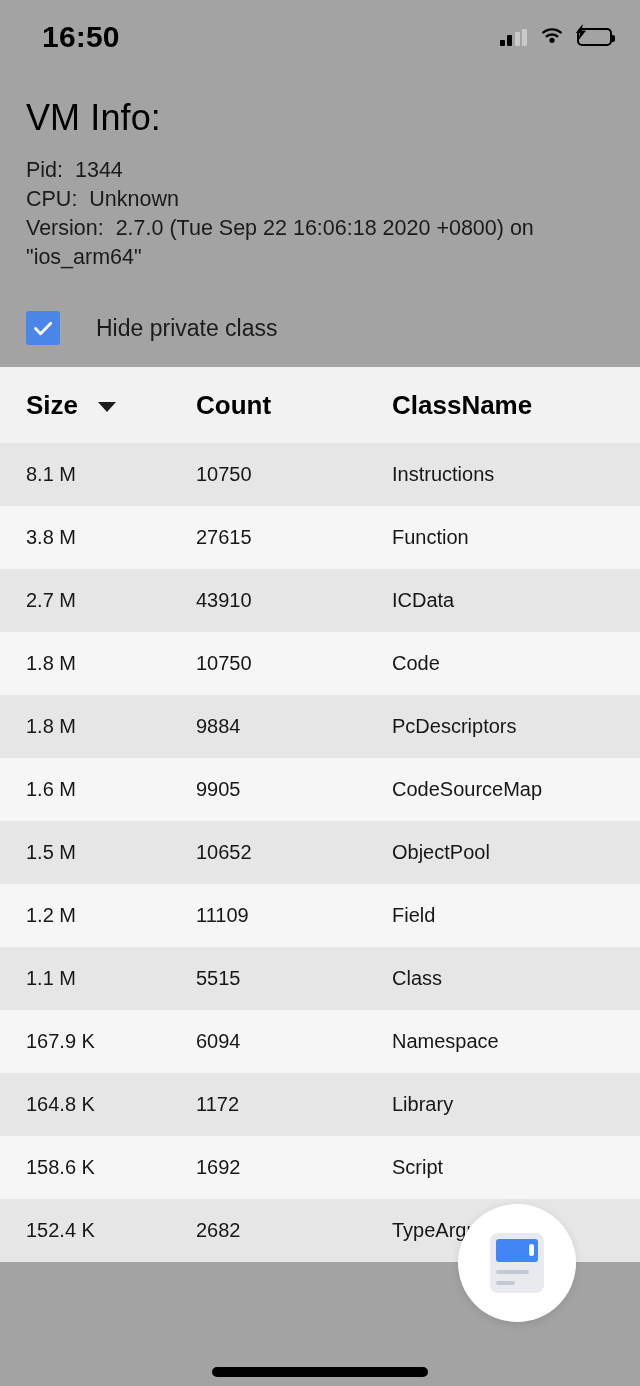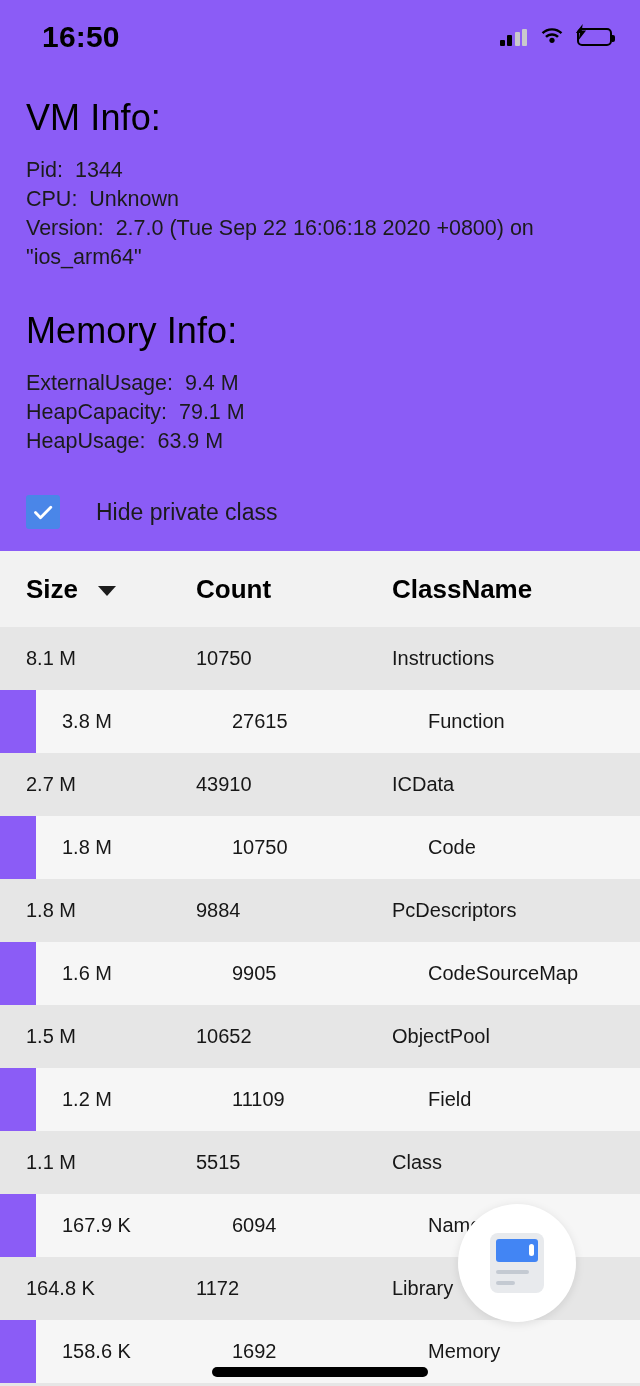--- a/index.html
+++ b/index.html
@@ -13,21 +13,21 @@
   body {
     background: #ffffff;
     font-family: "Liberation Sans", sans-serif;
     -webkit-font-smoothing: antialiased;
   }
 
   #app {
     position: relative;
     width: 640px;
     height: 1386px;
-    background: #8b5cf6;
+    background: #a3a3a3;
     overflow: hidden;
   }
 
   
   .statusbar {
     position: relative;
     height: 68px;
     display: flex;
     align-items: center;
     justify-content: space-between;
@@ -175,21 +175,21 @@
     width: 0;
     height: 0;
     border-left: 9px solid transparent;
     border-right: 9px solid transparent;
     border-top: 10px solid #1d1d1d;
     display: block;
     margin-top: 3px;
   }
 
   .trow.odd  { background: #e6e6e6; }
-  .trow.even { background: #f6f6f6; margin-left: 36px; }
+  .trow.even { background: #f6f6f6; }
 
   
   .fab {
     position: absolute;
     left: 458px;
     top: 1204px;
     width: 118px;
     height: 118px;
     border-radius: 50%;
     background: #ffffff;
@@ -276,28 +276,20 @@
 
   <div class="info-block">
     <div class="section-title vm-title">VM Info:</div>
     <div class="info-lines">
       <div class="info-line">Pid:  1344</div>
       <div class="info-line">CPU:  Unknown</div>
       <div class="info-line">Version:  2.7.0 (Tue Sep 22 16:06:18 2020 +0800) on "ios_arm64"</div>
     </div>
   </div>
 
-  <div class="info-block">
-    <div class="section-title mem-title">Memory Info:</div>
-    <div class="info-lines">
-      <div class="info-line">ExternalUsage:  9.4 M</div>
-      <div class="info-line">HeapCapacity:  79.1 M</div>
-      <div class="info-line">HeapUsage:  63.9 M</div>
-    </div>
-  </div>
 
   <div class="checkbox-row">
     <span class="checkbox">
       <svg viewBox="0 0 24 24" aria-hidden="true">
         <path d="M4.5 12.6l5 5.1L19.8 7.2" fill="none" stroke="#ffffff" stroke-width="2.8" stroke-linecap="round" stroke-linejoin="round"></path>
       </svg>
     </span>
     <span class="checkbox-label">Hide private class</span>
   </div>
 
@@ -363,21 +355,21 @@
       <div class="c-name">Namespace</div>
     </div>
     <div class="trow odd">
       <div class="c-size">164.8 K</div>
       <div class="c-count">1172</div>
       <div class="c-name">Library</div>
     </div>
     <div class="trow even">
       <div class="c-size">158.6 K</div>
       <div class="c-count">1692</div>
-      <div class="c-name">Memory</div>
+      <div class="c-name">Script</div>
     </div>
     <div class="trow odd">
       <div class="c-size">152.4 K</div>
       <div class="c-count">2682</div>
       <div class="c-name">TypeArguments</div>
     </div>
 
   </div>
 
   <div class="fab">

